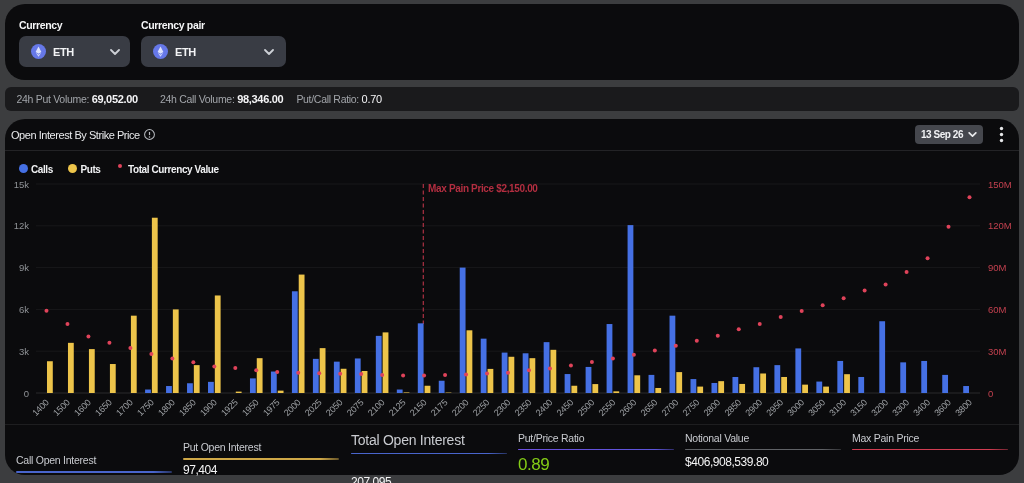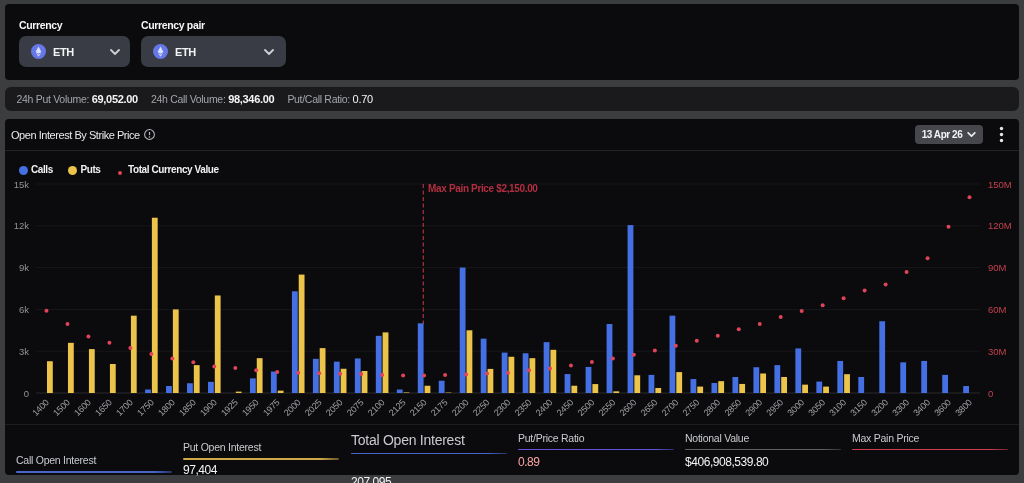--- a/index.html
+++ b/index.html
@@ -1,16 +1,16 @@
 <!DOCTYPE html>
 <html><head><meta charset="utf-8">
 <style>
 * { margin:0; padding:0; box-sizing:border-box; }
 html,body { width:1024px; height:483px; background:#3c3d3f; font-family:"Liberation Sans", sans-serif; overflow:hidden; }
-.panel { position:absolute; background:#0b0b0d; border-radius:4px; }
+.panel { position:absolute; background:#0b0b0d; border-radius:20px; }
 </style></head>
 <body>
 
 <div class="panel" style="left:5px;top:4px;width:1014px;height:76px">
   <div style="position:absolute;left:14px;top:15px;font-size:10.5px;letter-spacing:-0.35px;font-weight:bold;color:#f5f6f7">Currency</div>
   <div style="position:absolute;left:14px;top:32px;width:111px;height:31px;background:#393c44;border-radius:7px;display:flex;align-items:center;padding:0 10px 0 12px">
     <svg width="15" height="15" viewBox="0 0 14 14" style="flex:0 0 auto">
         <circle cx="7" cy="7" r="7" fill="#6678e8"></circle>
         <path d="M7 2.3 L9.7 7.35 L7 9.05 L4.3 7.35 Z" fill="#e6eafd" opacity="0.92"></path>
         <path d="M7 10 L9.55 8.05 L7 11.9 L4.45 8.05 Z" fill="#f2f5ff" opacity="0.78"></path>
@@ -34,47 +34,47 @@
         <svg width="10" height="6" viewBox="0 0 10 6">
           <path d="M1 1 L5 5 L9 1" stroke="#cdd0d6" stroke-width="1.8" fill="none" stroke-linecap="round" stroke-linejoin="round"></path>
         </svg>
       </span>
   </div>
 </div>
 
 <div style="position:absolute;left:5px;top:87px;width:1014px;height:24px;background:#1a1a1c;border-radius:6px;display:flex;align-items:center;padding-left:11.5px;font-size:10.5px;letter-spacing:-0.3px">
   <span style="color:#a2a5aa">24h Put Volume:&nbsp;</span>
     <span style="color:#f4f4f6;font-weight:bold;font-size:11px">69,052.00</span>
-  <span style="color:#a2a5aa;margin-left:13px">24h Call Volume:&nbsp;</span>
+  <span style="color:#a2a5aa;margin-left:22px">24h Call Volume:&nbsp;</span>
     <span style="color:#f4f4f6;font-weight:bold;font-size:11px">98,346.00</span>
   <span style="color:#a2a5aa;margin-left:13px">Put/Call Ratio:&nbsp;</span>
     <span style="color:#f4f4f6;font-weight:normal;font-size:11px">0.70</span>
 </div>
 
 <div class="panel" style="left:5px;top:119px;width:1014px;height:356px"></div>
 <div style="position:absolute;left:11px;top:129px;font-size:11px;letter-spacing:-0.45px;color:#e9eaec">Open Interest By Strike Price</div>
 <svg style="position:absolute;left:144px;top:129px" width="11" height="11" viewBox="0 0 13 13">
     <circle cx="6.5" cy="6.5" r="5.8" fill="none" stroke="#b9bcc1" stroke-width="1.2"></circle>
     <line x1="6.5" y1="3.5" x2="6.5" y2="7.2" stroke="#b9bcc1" stroke-width="1.4"></line>
     <circle cx="6.5" cy="9.5" r="0.9" fill="#b9bcc1"></circle>
   </svg>
 <div style="position:absolute;left:915px;top:125px;width:68px;height:19px;background:#45474d;border-radius:4px;display:flex;align-items:center;justify-content:center;gap:5px">
-  <span style="font-size:10px;letter-spacing:-0.45px;font-weight:bold;color:#f2f3f5">13 Apr 26</span>
+  <span style="font-size:10px;letter-spacing:-0.45px;font-weight:bold;color:#f2f3f5">13 Sep 26</span>
     <svg width="9" height="5" viewBox="0 0 10 6">
       <path d="M1 1 L5 5 L9 1" stroke="#e8e9eb" stroke-width="2" fill="none" stroke-linecap="round" stroke-linejoin="round"></path>
     </svg>
 </div>
 <svg style="position:absolute;left:998px;top:126px" width="7" height="17" viewBox="0 0 7 17">
     <circle cx="3.5" cy="2.5" r="1.7" fill="#e6e7e9"></circle>
     <circle cx="3.5" cy="8.5" r="1.7" fill="#e6e7e9"></circle>
     <circle cx="3.5" cy="14.5" r="1.7" fill="#e6e7e9"></circle>
   </svg>
 <div style="position:absolute;left:5px;top:150px;width:1014px;height:1px;background:#232326"></div>
 
-<div style="position:absolute;left:19px;top:163.5px;display:flex;align-items:flex-end;font-size:10px;letter-spacing:-0.4px;font-weight:bold;color:#f0f1f3">
+<div style="position:absolute;left:19px;top:163.5px;display:flex;align-items:flex-start;font-size:10px;letter-spacing:-0.4px;font-weight:bold;color:#f0f1f3">
   <span style="width:9px;height:9px;border-radius:50%;background:#4570e4;display:inline-block"></span>
     <span style="margin-left:3px">Calls</span>
   <span style="width:9px;height:9px;border-radius:50%;background:#edc44a;display:inline-block;margin-left:15px"></span>
     <span style="margin-left:3.5px">Puts</span>
   <span style="width:4px;height:4px;border-radius:50%;background:#e0435a;display:inline-block;margin-left:18px"></span>
     <span style="margin-left:5.5px">Total Currency Value</span>
 </div>
 <svg width="1024" height="483" viewBox="0 0 1024 483" style="position:absolute;left:0;top:0">
 <line x1="36.0" y1="393.0" x2="980.0" y2="393.0" stroke="#2a2a2c" stroke-width="1"></line>
 <line x1="36.0" y1="351.2" x2="980.0" y2="351.2" stroke="#18181a" stroke-width="1"></line>
@@ -278,21 +278,21 @@
 <div style="margin-top:3px;font-size:12px;letter-spacing:-0.45px;font-weight:400;color:#f4f4f5;white-space:nowrap">97,404</div>
 </div>
 <div style="position:absolute;left:351px;top:431.5px;width:156px">
 <div style="font-size:14px;letter-spacing:-0.25px;color:#c9cbd0;white-space:nowrap">Total Open Interest</div>
 <div style="margin-top:5px;height:1.5px;border-radius:1px;background:linear-gradient(90deg,#4965cc 0%,#4965cc 88%,rgba(73,101,204,0.45) 100%)"></div>
 <div style="margin-top:21px;font-size:12px;letter-spacing:-0.45px;font-weight:500;color:#f4f4f5;white-space:nowrap">207,095</div>
 </div>
 <div style="position:absolute;left:518px;top:431.5px;width:156px">
 <div style="font-size:10.5px;letter-spacing:-0.25px;color:#c9cbd0;white-space:nowrap">Put/Price Ratio</div>
 <div style="margin-top:5px;height:1.5px;border-radius:1px;background:linear-gradient(90deg,#6c4fdd 0%,#5d55da 88%,rgba(93,85,218,0.45) 100%)"></div>
-<div style="margin-top:4.5px;font-size:12px;letter-spacing:-0.45px;font-weight:500;color:#fca5a5;white-space:nowrap">0.89</div>
+<div style="margin-top:4.5px;font-size:17px;letter-spacing:-0.45px;font-weight:500;color:#84cc16;white-space:nowrap">0.89</div>
 </div>
 <div style="position:absolute;left:685px;top:431.5px;width:156px">
 <div style="font-size:10.5px;letter-spacing:-0.25px;color:#c9cbd0;white-space:nowrap">Notional Value</div>
 <div style="margin-top:5px;height:1.5px;border-radius:1px;background:linear-gradient(90deg,#606266 0%,#606266 88%,rgba(96,98,102,0.45) 100%)"></div>
 <div style="margin-top:4.5px;font-size:12px;letter-spacing:-0.45px;font-weight:500;color:#f4f4f5;white-space:nowrap">$406,908,539.80</div>
 </div>
 <div style="position:absolute;left:852px;top:431.5px;width:156px">
 <div style="font-size:10.5px;letter-spacing:-0.25px;color:#c9cbd0;white-space:nowrap">Max Pain Price</div>
 <div style="margin-top:5px;height:1.5px;border-radius:1px;background:linear-gradient(90deg,#d23d52 0%,#d23d52 88%,rgba(210,61,82,0.5) 100%)"></div>
 </div>

